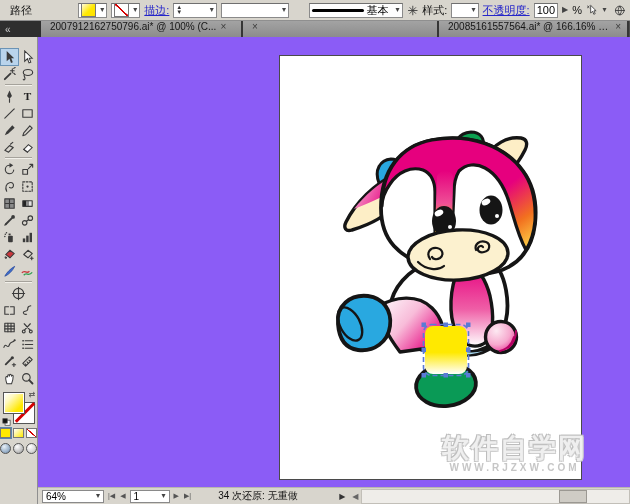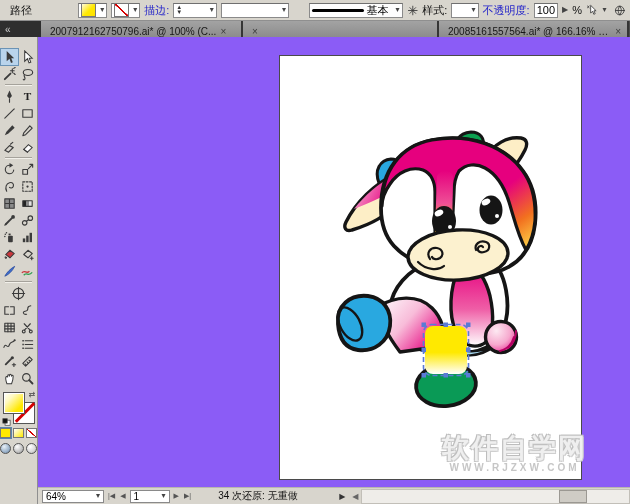--- a/index.html
+++ b/index.html
@@ -3,35 +3,35 @@
 <meta charset="utf-8">
 <style>
   html,body{margin:0;padding:0}
   body{width:630px;height:504px;position:relative;overflow:hidden;
        font-family:"Liberation Sans","DejaVu Sans",sans-serif;font-size:11px;
        background:#d6d2ca;-webkit-font-smoothing:antialiased}
   
   #controlbar{position:absolute;left:0;top:0;width:630px;height:21px;background:#d8d5cd;
     border-bottom:1px solid #8f8f8f;display:flex;align-items:center;gap:4px;box-sizing:border-box;padding:0 4px 0 10px;white-space:nowrap}
   .cb-label{color:#111}
-  .cb-link{color:#2626c9;}
+  .cb-link{color:#2626c9;text-decoration:underline}
   .combo{background:#fff;border:1px solid #8a8a8a;border-top-color:#6f6f6f;height:15px;
     display:flex;align-items:center;box-sizing:border-box;padding:0 2px;gap:2px}
   .dd{color:#444;font-size:8px;line-height:1;margin-left:auto}
   .swatchbox{width:15px;height:14px;border:1px solid #777;box-sizing:border-box}
   .fill-swatch{background:linear-gradient(135deg,#fffbe0 0%,#ffe800 55%,#ffe000 100%)}
   .none-swatch{background:
      linear-gradient(to top right, transparent 45%, #d40000 46%, #d40000 54%, transparent 55%),#fff}
   .spin{display:flex;flex-direction:column;font-size:6px;line-height:5px;color:#333}
   .lineSample{width:52px;height:3px;background:#000;border-radius:2px}
   
   #tabbar{position:absolute;left:0;top:21px;width:630px;height:16px;background:#4d4d4d;display:flex;align-items:stretch}
   #tab-collapse{width:36px;background:#2e2e2e;color:#cfcfcf;display:flex;align-items:center;padding-left:5px;font-size:10px}
   .doc-tab{background:linear-gradient(#a3a3a3,#8c8c8c);color:#161616;font-size:10px;
-    display:flex;align-items:flex-end;gap:4px;padding:0 6px 0 9px;border-right:2px solid #353535;box-sizing:border-box;overflow:hidden}
+    display:flex;align-items:flex-start;gap:4px;padding:0 6px 0 9px;border-right:2px solid #353535;box-sizing:border-box;overflow:hidden}
   .doc-tab .tab-close{color:#3c3c3c;font-size:10px}
   
   #toolbar{position:absolute;left:0;top:37px;bottom:0;width:38px;background:#d8d5cd;
     border-right:1px solid #8f8f8f;box-sizing:border-box;padding-top:12px}
   .trow{display:flex;justify-content:center;gap:1px;margin:0 0 1px 0}
   .tcell{width:17px;height:16px;display:flex;align-items:center;justify-content:center;position:relative}
   .tcell.sel{background:#b9d4ec;outline:1px solid #6b93b5}
   .tsep{height:1px;margin:2px 5px;background:#a5a29b;border-bottom:1px solid #f2f0ea}
   .ticon{width:15px;height:15px;display:block}
   .ticon .sk{fill:none;stroke:#3b3b3b;stroke-width:1.2;stroke-linecap:round;stroke-linejoin:round}

